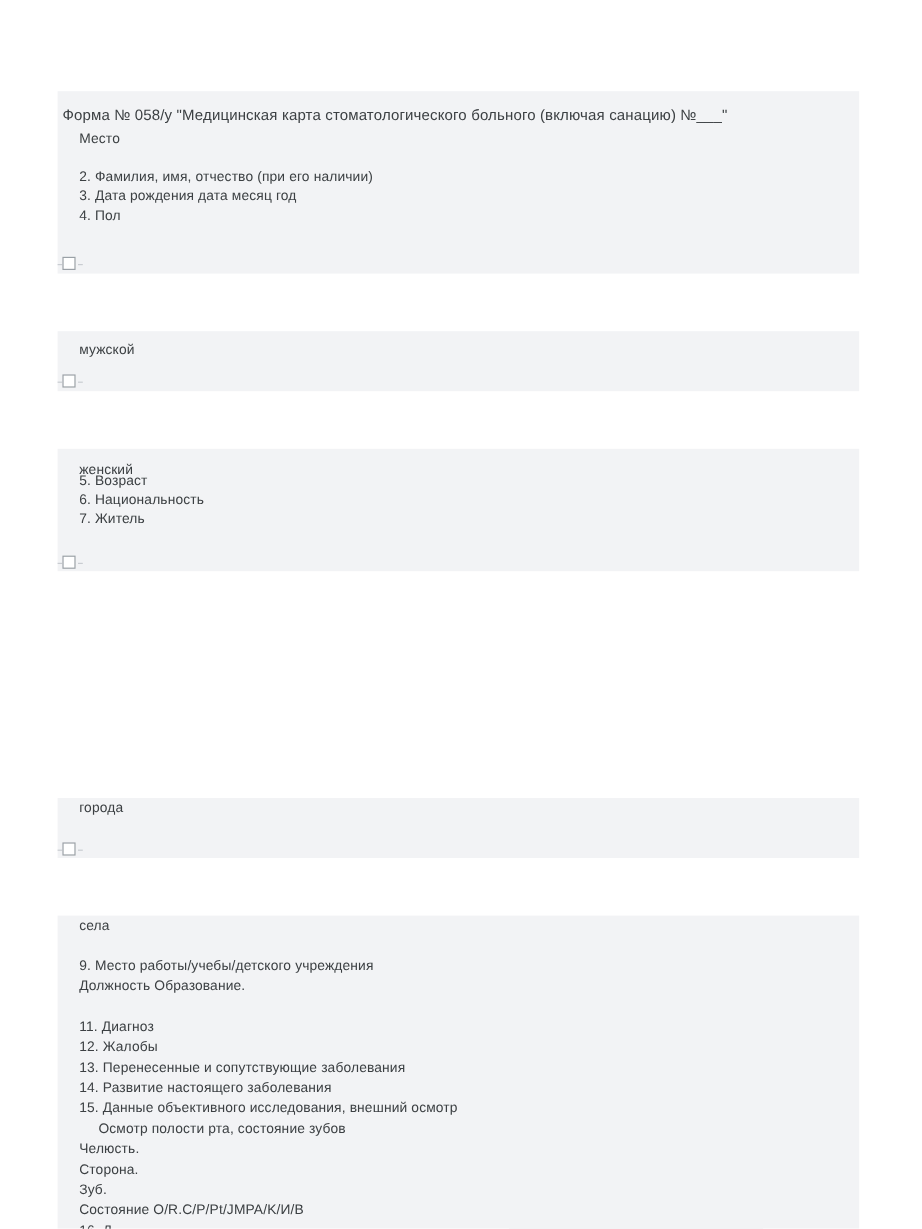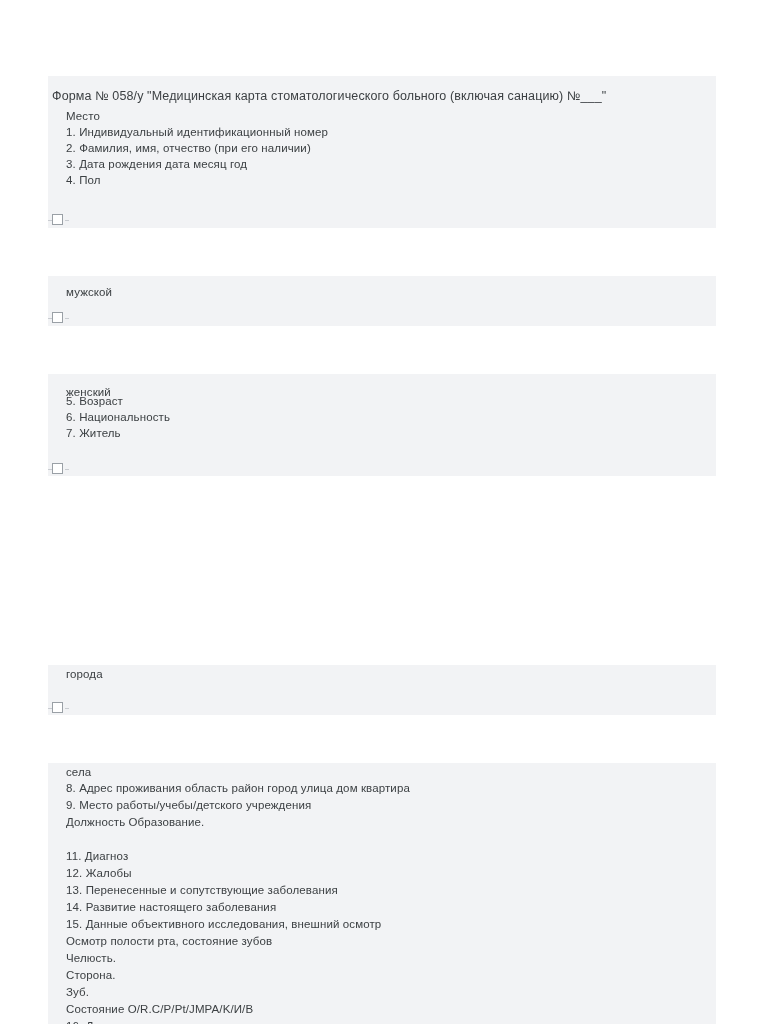--- a/index.html
+++ b/index.html
@@ -91,21 +91,20 @@
   }
 </style>
 </head>
 <body>
 
 <div id="doc-canvas">
 
   <div class="block" id="block-1">
     <div class="line title" style="top:14px;">Форма № 058/у "Медицинская карта стоматологического больного (включая санацию) №___"</div>
     <div class="line indent" style="top:34px;">Место</div>
-    <div class="line indent" style="top:50px;">1. Индивидуальный идентификационный номер</div>
     <div class="line indent" style="top:66px;">2. Фамилия, имя, отчество (при его наличии)</div>
     <div class="line indent" style="top:82px;">3. Дата рождения дата месяц год</div>
     <div class="line indent" style="top:98px;">4. Пол</div>
 
     <div class="checkbox-wrap" style="top:137px;">
       <span class="stub-left"></span>
       <span class="checkbox-box"></span>
       <span class="stub-right"></span>
     </div>
   </div>
@@ -138,29 +137,28 @@
 
     <div class="checkbox-wrap" style="top:36px;">
       <span class="stub-left"></span>
       <span class="checkbox-box"></span>
       <span class="stub-right"></span>
     </div>
   </div>
 
   <div class="block" id="block-5">
     <div class="line indent" style="top:3px;">села</div>
-    <div class="line indent" style="top:19px;">8. Адрес проживания область район город улица дом квартира</div>
     <div class="line indent" style="top:36px;">9. Место работы/учебы/детского учреждения</div>
     <div class="line indent" style="top:53px;">Должность Образование.</div>
     <div class="line indent" style="top:87px;">11. Диагноз</div>
     <div class="line indent" style="top:104px;">12. Жалобы</div>
     <div class="line indent" style="top:121px;">13. Перенесенные и сопутствующие заболевания</div>
     <div class="line indent" style="top:138px;">14. Развитие настоящего заболевания</div>
     <div class="line indent" style="top:155px;">15. Данные объективного исследования, внешний осмотр</div>
-    <div class="line indent" style="top:172px;">Осмотр полости рта, состояние зубов</div>
+    <div class="line indent" style="top:172px;margin-left:16px;">Осмотр полости рта, состояние зубов</div>
     <div class="line indent" style="top:189px;">Челюсть.</div>
     <div class="line indent" style="top:206px;">Сторона.</div>
     <div class="line indent" style="top:223px;">Зуб.</div>
     <div class="line indent" style="top:240px;">Состояние O/R.C/P/Pt/JMPA/K/И/В</div>
     <div class="line indent" style="top:257px;">16. Д</div>
   </div>
 
 </div>
 
 </body></html>

